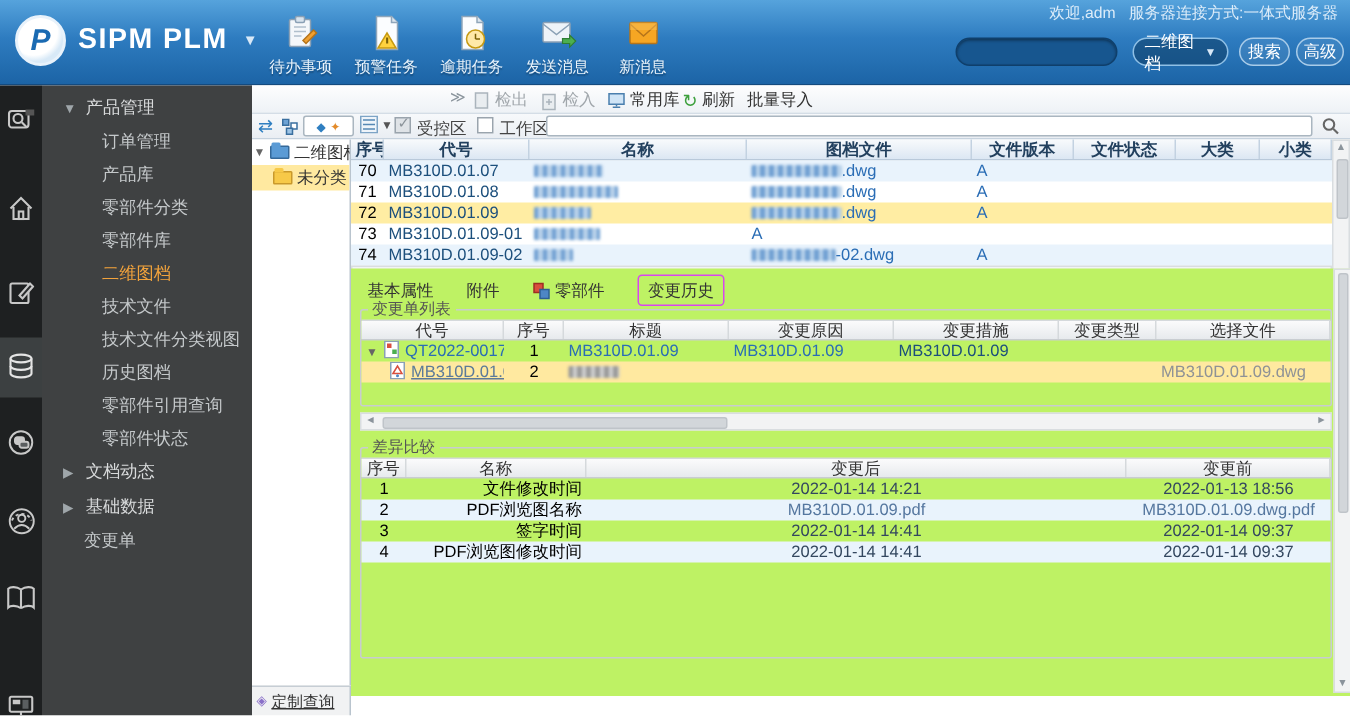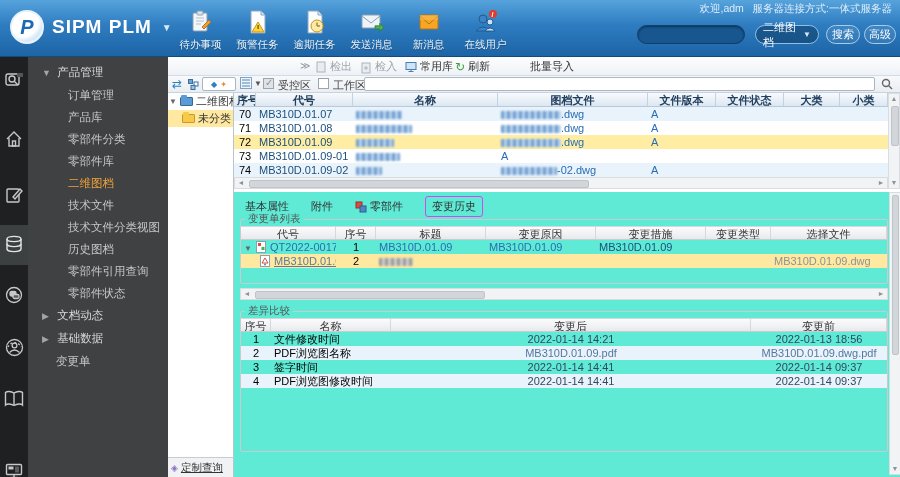--- a/index.html
+++ b/index.html
@@ -94,35 +94,35 @@
 
   
   .hscroll { position:absolute; height:12px; background:#f2f3f4; border:1px solid #d9dde0; display:flex;
              align-items:center; justify-content:space-between; padding:0 1px; }
   .hthumb { position:absolute; top:2px; height:8px; background:#d2d6da; border:1px solid #bfc4c9; border-radius:2px; }
   .vscroll { position:absolute; width:12px; background:#f2f3f4; border:1px solid #d9dde0; }
   .sarr { color:#8b949c; font-size:7px; line-height:10px; width:10px; text-align:center; }
   .vthumb { position:absolute; left:2px; width:8px; background:#d2d6da; border:1px solid #bfc4c9; border-radius:2px; }
 
   
-  .detail { position:absolute; left:66px; top:135px; width:666px; height:285px; background:#5eead4;text-decoration:underline; }
+  .detail { position:absolute; left:66px; top:122px; width:666px; height:285px; background:#bef264;text-decoration:underline; }
   .tabs { position:absolute; left:11px; top:4px; display:flex; align-items:center; gap:22px; font-size:11px; color:#333; }
   .tab { cursor:pointer; display:flex; align-items:center; gap:3px; }
   .tab.red-annot { border:1px solid #d946ef; border-radius:3px; padding:2px 6px; }
   fieldset.grp { position:absolute; border:1px solid #c8ccd0; border-radius:2px; }
   fieldset.grp legend { font-size:10.5px; color:#555; padding:0 3px; margin-left:4px; }
   .gtable { width:646px; }
   .grow { display:flex; height:14px; line-height:14px; font-size:11px; }
   .ghead { background:linear-gradient(#fbfbfc,#e7eaed); border-top:1px solid #d5d9dc; border-bottom:1px solid #c9cdd1;
            color:#333; }
   .ghead .gc { text-align:center; border-right:1px solid #d5d9dc; }
   .gc { overflow:hidden; white-space:nowrap; padding:0 3px; }
   .g1{width:95px;} .g2{width:40px;text-align:center;} .g3{width:110px;} .g4{width:110px;}
   .g5{width:110px;} .g6{width:65px;} .g7{width:116px;}
-  .q1{width:30px;text-align:center;} .q2{width:120px;text-align:left;} .q3{width:360px;text-align:center;}
+  .q1{width:30px;text-align:center;} .q2{width:120px;text-align:right;} .q3{width:360px;text-align:center;}
   .q4{width:136px;text-align:center;}
   .mini-ic { width:12px; height:12px; display:inline-block; vertical-align:-2px; }
   .datecell { color:#33475f; }
 </style>
 </head>
 <body>
 
 <div class="hdr">
   <div class="logo">
     <div class="logo-circle">P</div>
@@ -179,33 +179,20 @@
     </div>
     <div class="topnav-item">
       <div class="ic">
         <svg width="26" height="26" viewBox="0 0 26 26">
             <rect x="4" y="6" width="18" height="14" rx="1" fill="#f6a623" stroke="#b5741a"></rect>
             <path d="M4 7 L13 15 L22 7" fill="none" stroke="#b5741a"></path>
             <rect x="4" y="6" width="18" height="5" fill="#f8c05a" opacity="0.5"></rect>
           </svg>
       </div>
       <div class="lb">新消息</div>
-    </div>
-    <div class="topnav-item">
-      <div class="ic">
-        <svg width="26" height="26" viewBox="0 0 26 26">
-            <circle cx="10" cy="10" r="4" fill="#3d84c6" stroke="#1e5c94"></circle>
-            <path d="M3 22 q7 -8 14 0 Z" fill="#3d84c6" stroke="#1e5c94"></path>
-            <circle cx="17" cy="13" r="3" fill="#cfe2f2" stroke="#1e5c94"></circle>
-            <path d="M12 22 q5 -6 10 0 Z" fill="#cfe2f2" stroke="#1e5c94"></path>
-            <circle cx="20" cy="5" r="4" fill="#e33b2f"></circle>
-            <text x="18.6" y="8" font-size="6.5" fill="#fff" font-style="italic" font-weight="bold">i</text>
-          </svg>
-      </div>
-      <div class="lb">在线用户</div>
     </div>
   </div>
 
   <div class="welcome">
     <span>欢迎,adm</span>&nbsp;&nbsp;
     <span>服务器连接方式:一体式服务器</span>
   </div>
 
   <input class="gsearch" value="" style="">
   <div class="gcat">
@@ -326,21 +313,21 @@
           <rect x="1" y="1.5" width="10" height="7" fill="#cfe4f6" stroke="#4a7fae"></rect>
           <line x1="6" y1="8.5" x2="6" y2="10" stroke="#4a7fae"></line>
           <line x1="3.5" y1="10.5" x2="8.5" y2="10.5" stroke="#4a7fae"></line>
         </svg>
       <span>常用库</span>
     </div>
     <div class="tbtn" style="left:287px;">
       <span style="color:#3da03d;font-size:12px;line-height:12px;">↻</span>
       <span>刷新</span>
     </div>
-    <div class="tbtn" style="left:330px;margin-left:32px;">
+    <div class="tbtn" style="left:330px;">
       <span>批量导入</span>
     </div>
   </div>
 
   <div class="tb2">
     <span style="position:absolute;left:4px;top:2px;color:#2f7fc1;font-size:12px;line-height:12px;">⇄</span>
     <svg style="position:absolute;left:20px;top:3px;" width="11" height="11" viewBox="0 0 11 11">
         <rect x="0.5" y="0.5" width="4" height="4" fill="#6fa3d4" stroke="#3a6f9f"></rect>
         <rect x="6" y="3" width="4" height="4" fill="#fff" stroke="#3a6f9f"></rect>
         <rect x="3" y="6.5" width="4" height="4" fill="#9cc3e5" stroke="#3a6f9f"></rect>

